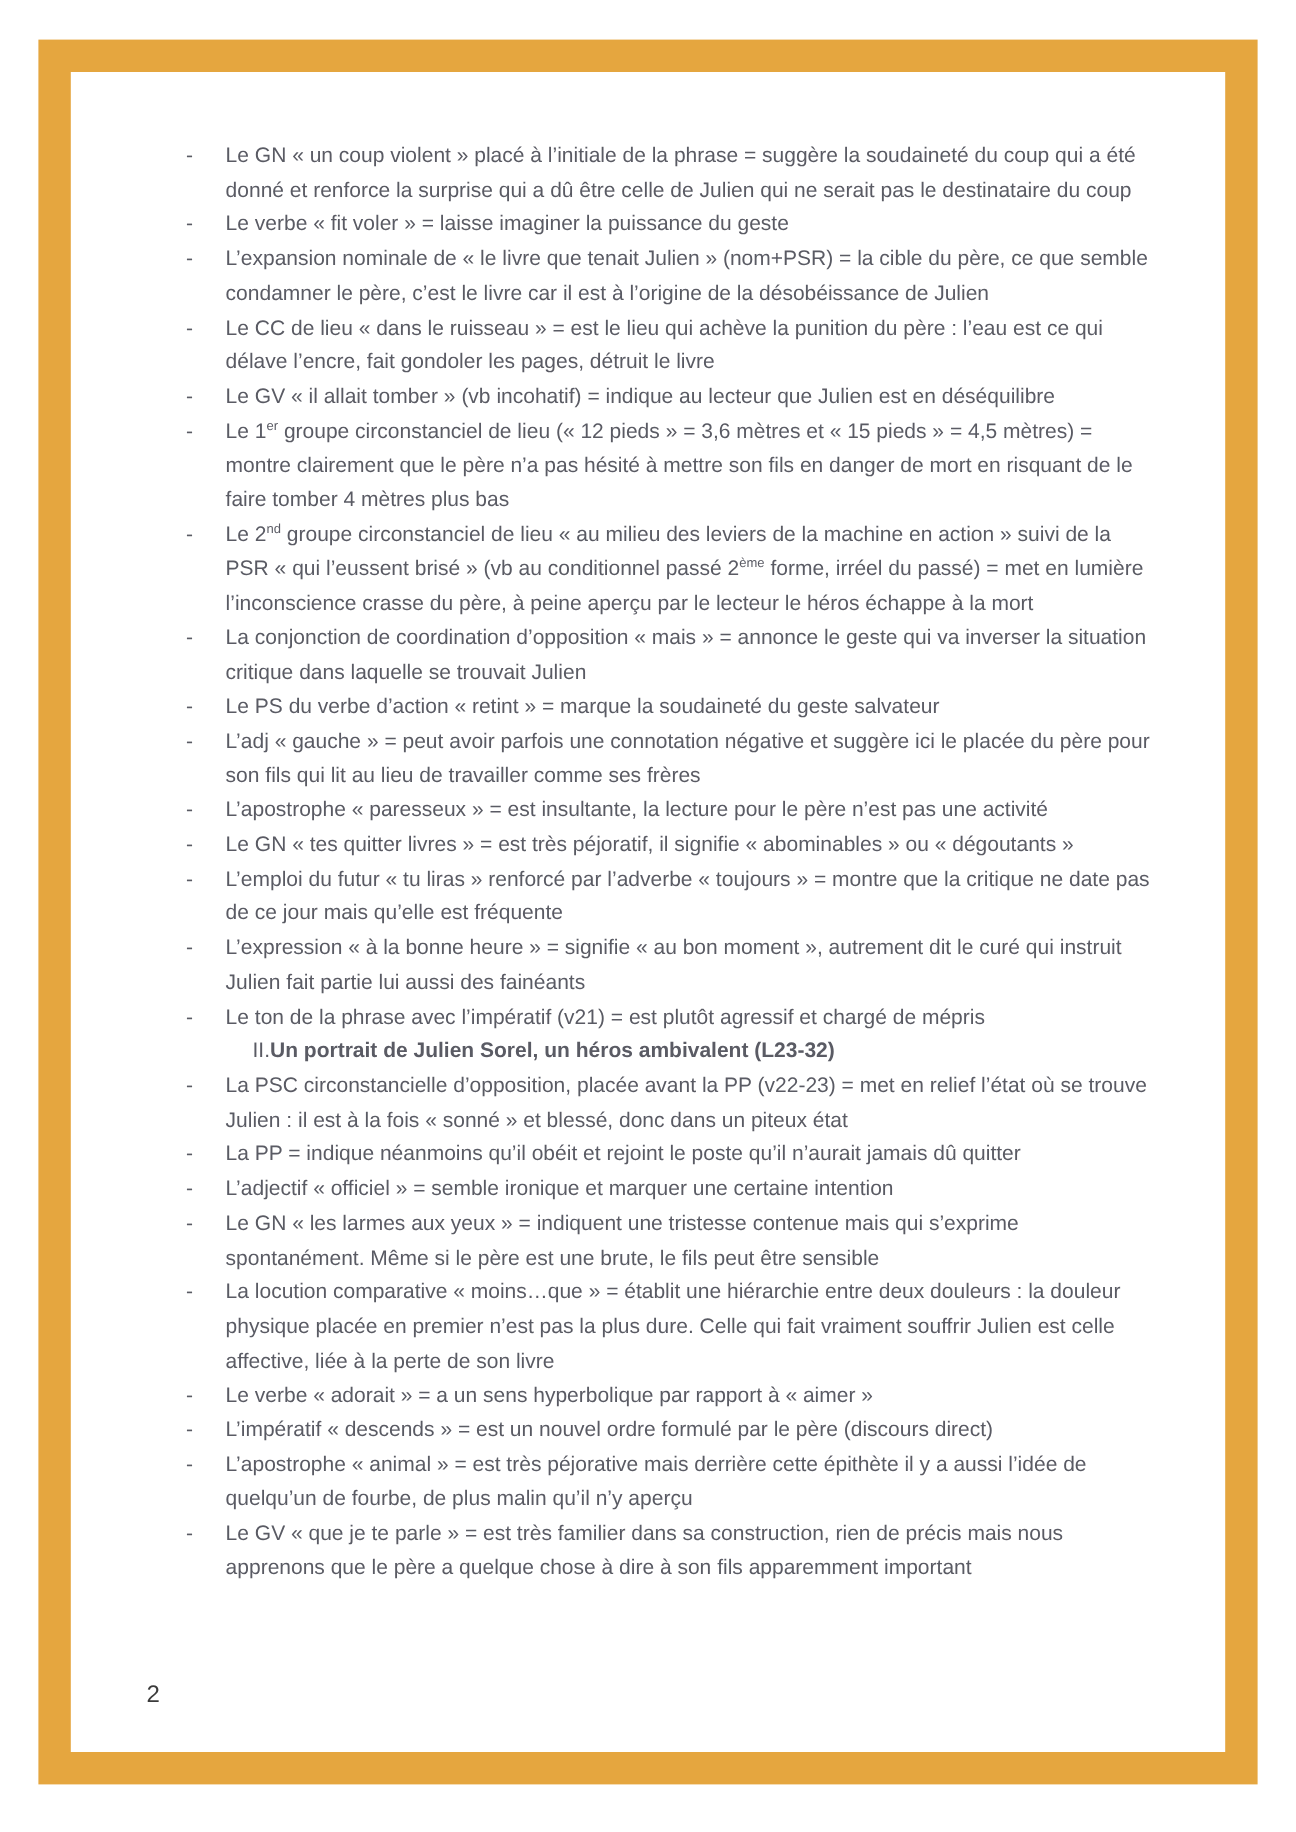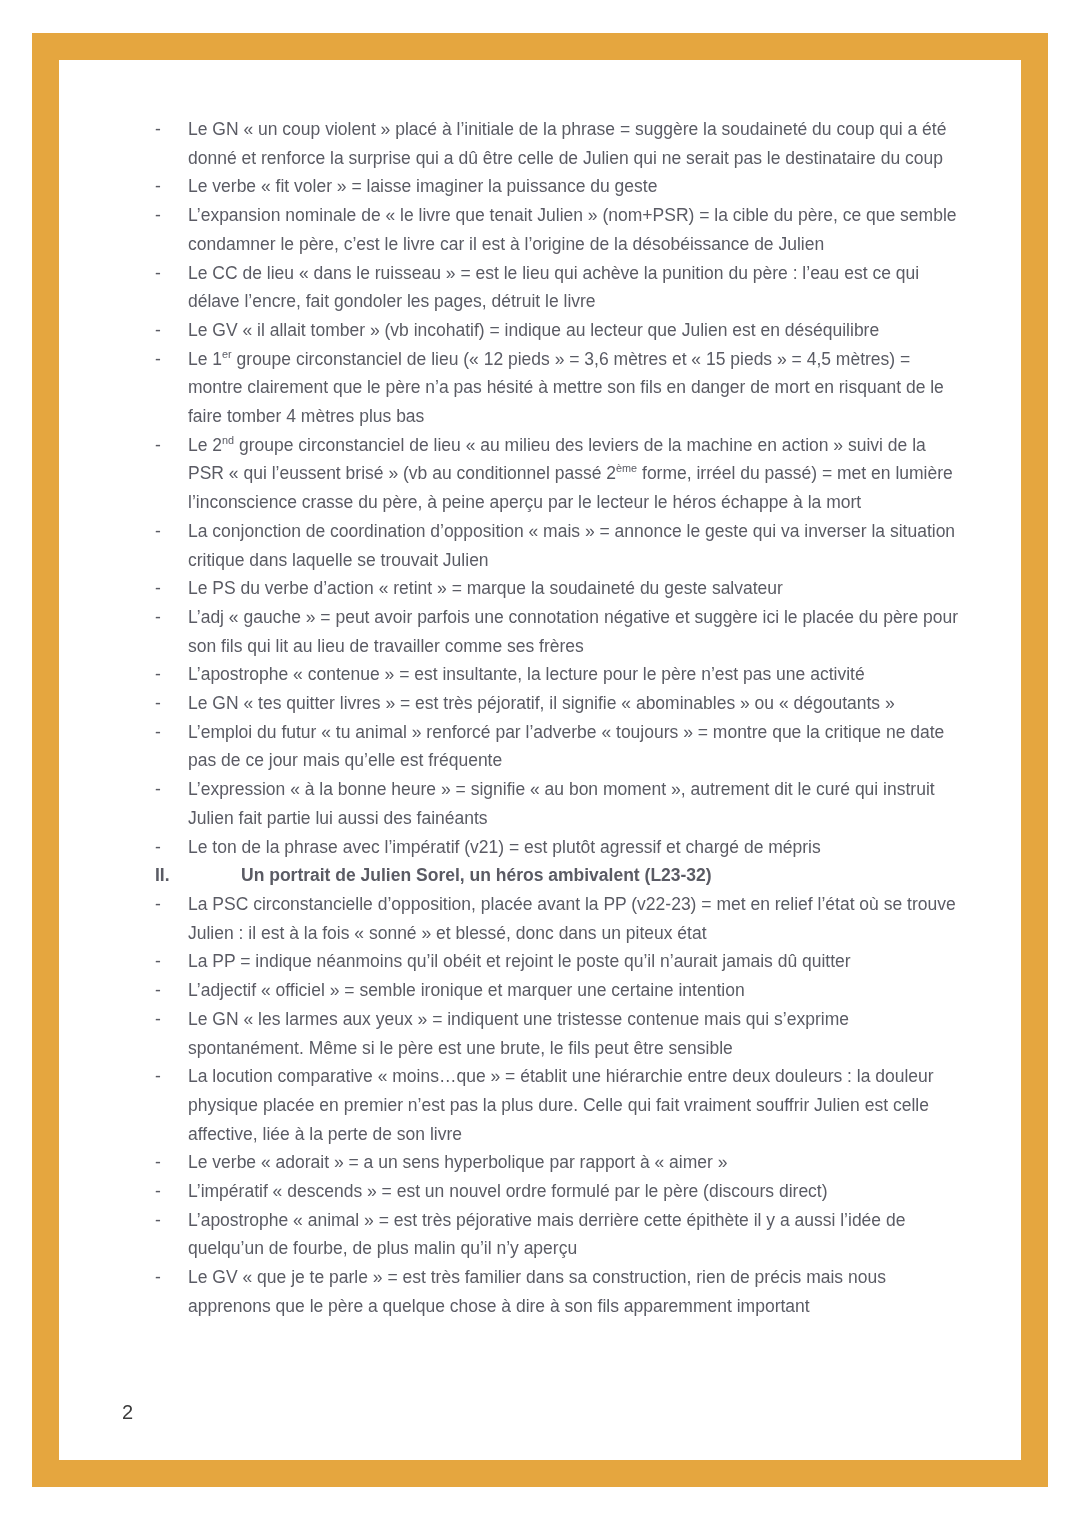--- a/index.html
+++ b/index.html
@@ -25,22 +25,22 @@
     left: 155px;
     top: 115px;
     width: 805px;
     color: var(--text-color, #5A5B64);
     font-size: 17.5px;
     line-height: 28.7px;
   }
   .item { display: flex; align-items: flex-start; }
   .item .marker { flex: none; width: 33px; }
   .item .text { flex: 1 1 auto; }
-  .item.heading .marker { width: 70px; font-weight: bold; }
-  .item.heading .text { font-weight: bold; margin-left: 16px; }
+  .item.heading .marker { width: 70px; font-weight: normal; text-align: right; }
+  .item.heading .text { font-weight: bold; }
   sup { font-size: 0.62em; line-height: 0; vertical-align: super; }
   .page-number {
     position: absolute;
     left: 122px;
     top: 1398px;
     font-size: 20px;
     line-height: 28px;
     color: #3B3B3B;
   }
 </style>
@@ -86,29 +86,29 @@
       <div class="item">
         <span class="marker">-</span>
         <span class="text">Le PS du verbe d’action « retint » = marque la soudaineté du geste salvateur</span>
       </div>
       <div class="item">
         <span class="marker">-</span>
         <span class="text">L’adj « gauche » = peut avoir parfois une connotation négative et suggère ici le placée du père pour son fils qui lit au lieu de travailler comme ses frères</span>
       </div>
       <div class="item">
         <span class="marker">-</span>
-        <span class="text">L’apostrophe « contenue » = est insultante, la lecture pour le père n’est pas une activité</span>
+        <span class="text">L’apostrophe « paresseux » = est insultante, la lecture pour le père n’est pas une activité</span>
       </div>
       <div class="item">
         <span class="marker">-</span>
         <span class="text">Le GN « tes quitter livres » = est très péjoratif, il signifie « abominables » ou « dégoutants »</span>
       </div>
       <div class="item">
         <span class="marker">-</span>
-        <span class="text">L’emploi du futur « tu animal » renforcé par l’adverbe « toujours » = montre que la critique ne date pas de ce jour mais qu’elle est fréquente</span>
+        <span class="text">L’emploi du futur « tu liras » renforcé par l’adverbe « toujours » = montre que la critique ne date pas de ce jour mais qu’elle est fréquente</span>
       </div>
       <div class="item">
         <span class="marker">-</span>
         <span class="text">L’expression « à la bonne heure » = signifie « au bon moment », autrement dit le curé qui instruit Julien fait partie lui aussi des fainéants</span>
       </div>
       <div class="item">
         <span class="marker">-</span>
         <span class="text">Le ton de la phrase avec l’impératif (v21) = est plutôt agressif et chargé de mépris</span>
       </div>
       <div class="item heading">

